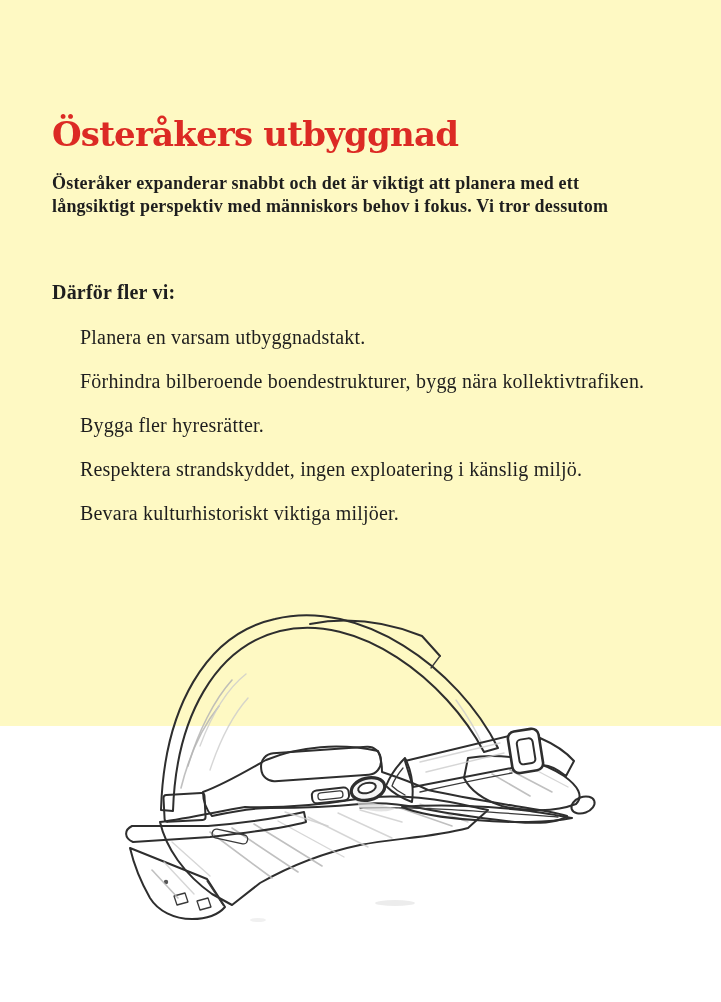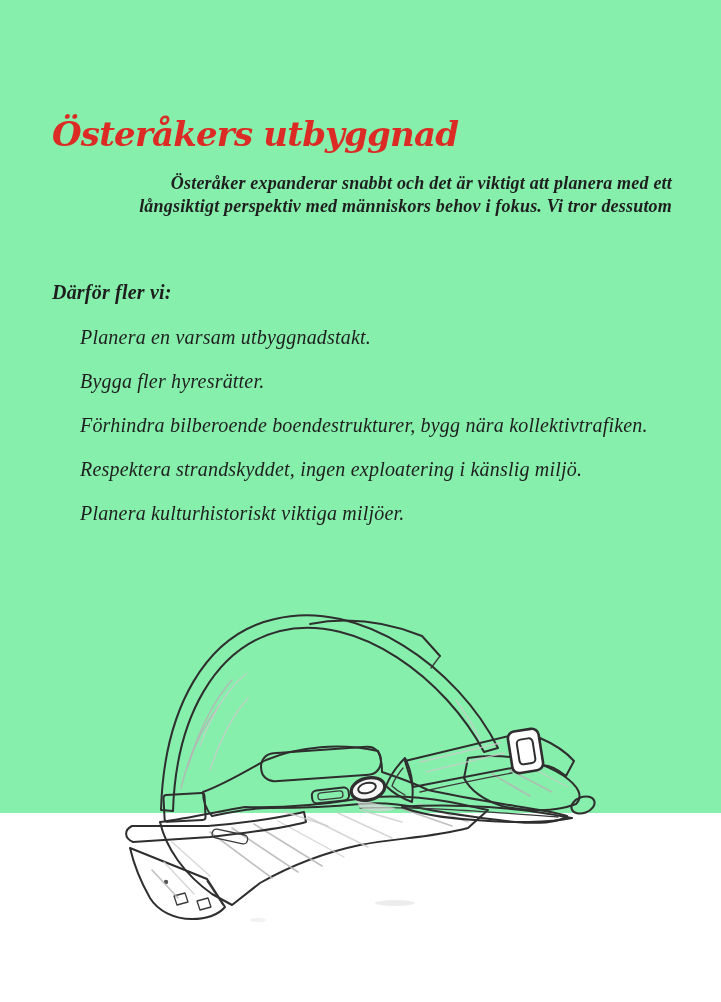--- a/index.html
+++ b/index.html
@@ -3,37 +3,36 @@
 <meta charset="utf-8">
 <style>
   html,body{margin:0;padding:0;}
   body{
     width:721px;height:1002px;
     background:#ffffff;
     font-family:"Liberation Serif", serif;
     color:#1e1e1e;
     overflow:hidden;
   }
-  .page{position:relative;width:721px;height:813px;background:#86efac;font-style:italic;}
+  .page{position:relative;width:721px;height:726px;background:#fef9c3;}
 
   .doc-title{
     position:absolute;left:52px;top:90px;
     font-family:"DejaVu Serif", serif;
     font-weight:bold;
     font-size:34px;line-height:42px;
     letter-spacing:-0.8px;
     color:#dc2a24;
     white-space:nowrap;
   }
   .intro{
     position:absolute;left:52px;top:172px;width:620px;
     font-weight:bold;
     font-size:18px;line-height:23.3px;
     letter-spacing:0.2px;
-    text-align:right;
   }
   .intro .line{white-space:nowrap;}
   .list-heading{
     position:absolute;left:52px;top:280px;
     font-weight:bold;
     font-size:20px;line-height:24px;
     letter-spacing:0.2px;
     white-space:nowrap;
   }
   .list{
@@ -64,24 +63,24 @@
 
   <div class="intro">
     <div class="line">Österåker expanderar snabbt och det är viktigt att planera med ett</div>
     <div class="line">långsiktigt perspektiv med människors behov i fokus. Vi tror dessutom</div>
   </div>
 
   <div class="list-heading">Därför fler vi:</div>
 
   <div class="list">
     <div class="list-item">Planera en varsam utbyggnadstakt.</div>
+    <div class="list-item">Förhindra bilberoende boendestrukturer, bygg nära kollektivtrafiken.</div>
     <div class="list-item">Bygga fler hyresrätter.</div>
-    <div class="list-item">Förhindra bilberoende boendestrukturer, bygg nära kollektivtrafiken.</div>
     <div class="list-item">Respektera strandskyddet, ingen exploatering i känslig miljö.</div>
-    <div class="list-item">Planera kulturhistoriskt viktiga miljöer.</div>
+    <div class="list-item">Bevara kulturhistoriskt viktiga miljöer.</div>
   </div>
 
   <svg class="illustration" viewBox="0 0 560 400" xmlns="http://www.w3.org/2000/svg">
 
     <g>
       <path class="ink" fill="#fcfcfc" d="M101,230 C104,128 146,54 215,39 C300,18 398,88 438,168 L424,172
            C386,100 298,32 220,51 C156,67 116,136 113,231 Z"></path>
 
       <path class="ink" d="M250,44 C292,36 332,44 362,56 L380,76"></path>
       <path class="ink-thin" d="M380,76 L371,88"></path>

